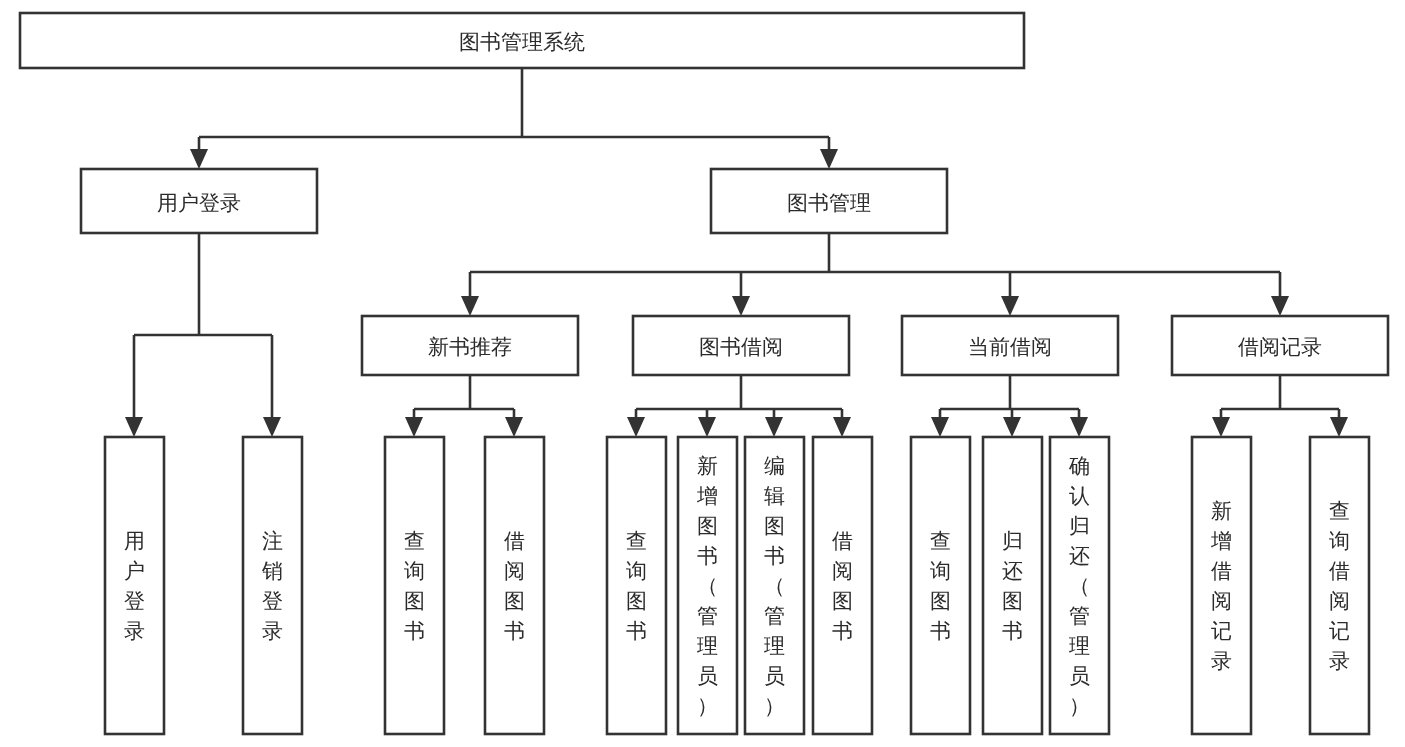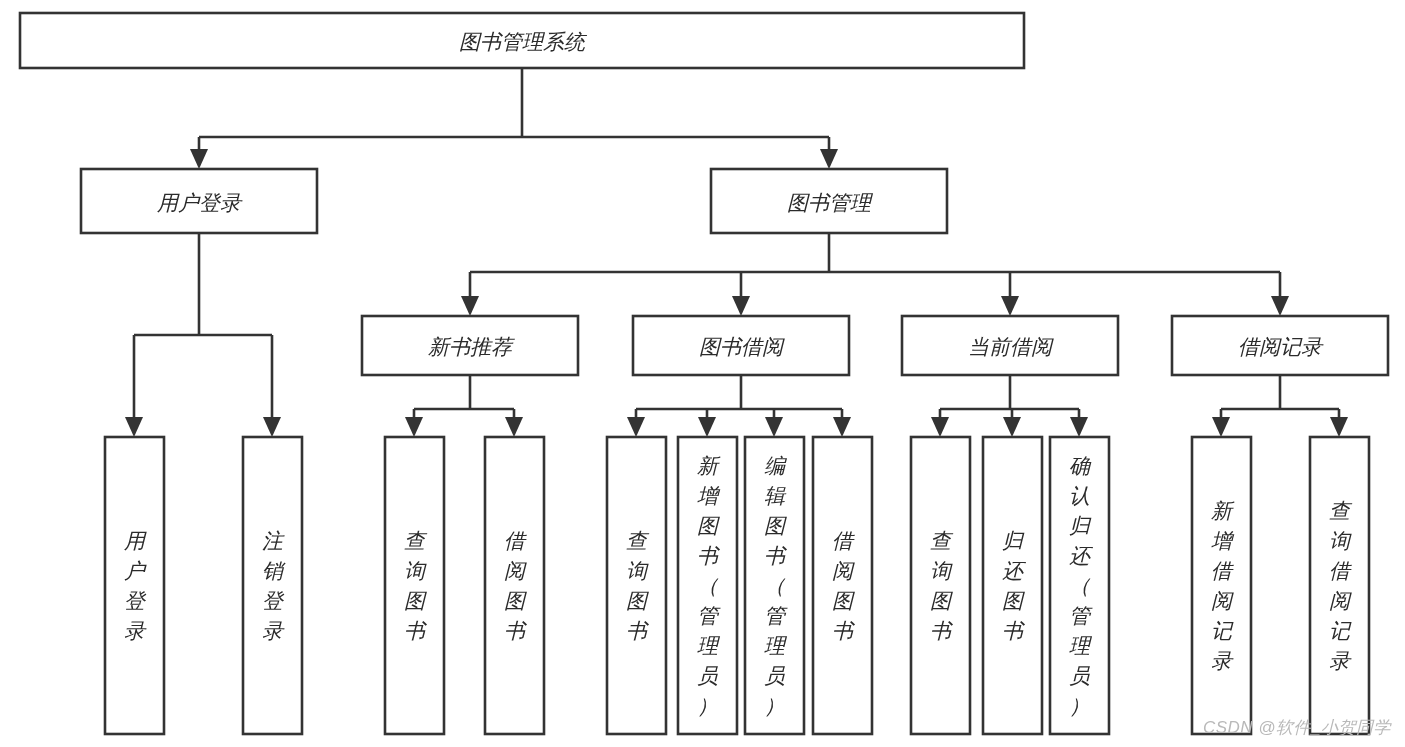--- a/index.html
+++ b/index.html
@@ -12,21 +12,20 @@
     width: 1405px;
     height: 747px;
     font-family: "Liberation Sans", "DejaVu Sans", sans-serif;
     overflow: hidden;
     position: relative;
   }
   #diagram-root {
     position: relative;
     width: 1405px;
     height: 747px;
-    font-style: italic;
   }
   svg.diagram-canvas {
     position: absolute;
     left: 0;
     top: 0;
     width: 1405px;
     height: 747px;
     display: block;
   }
   .node-box {
@@ -266,15 +265,14 @@
           <text x="1339.5" y="517.5" class="leaf-label">查</text>
           <text x="1339.5" y="547.5" class="leaf-label">询</text>
           <text x="1339.5" y="577.5" class="leaf-label">借</text>
           <text x="1339.5" y="607.5" class="leaf-label">阅</text>
           <text x="1339.5" y="637.5" class="leaf-label">记</text>
           <text x="1339.5" y="667.5" class="leaf-label">录</text>
         </g>
       </g>
     </svg>
 
-  <div class="watermark">CSDN @软件_小贺同学</div>
 
 </div>
 
 </body></html>

